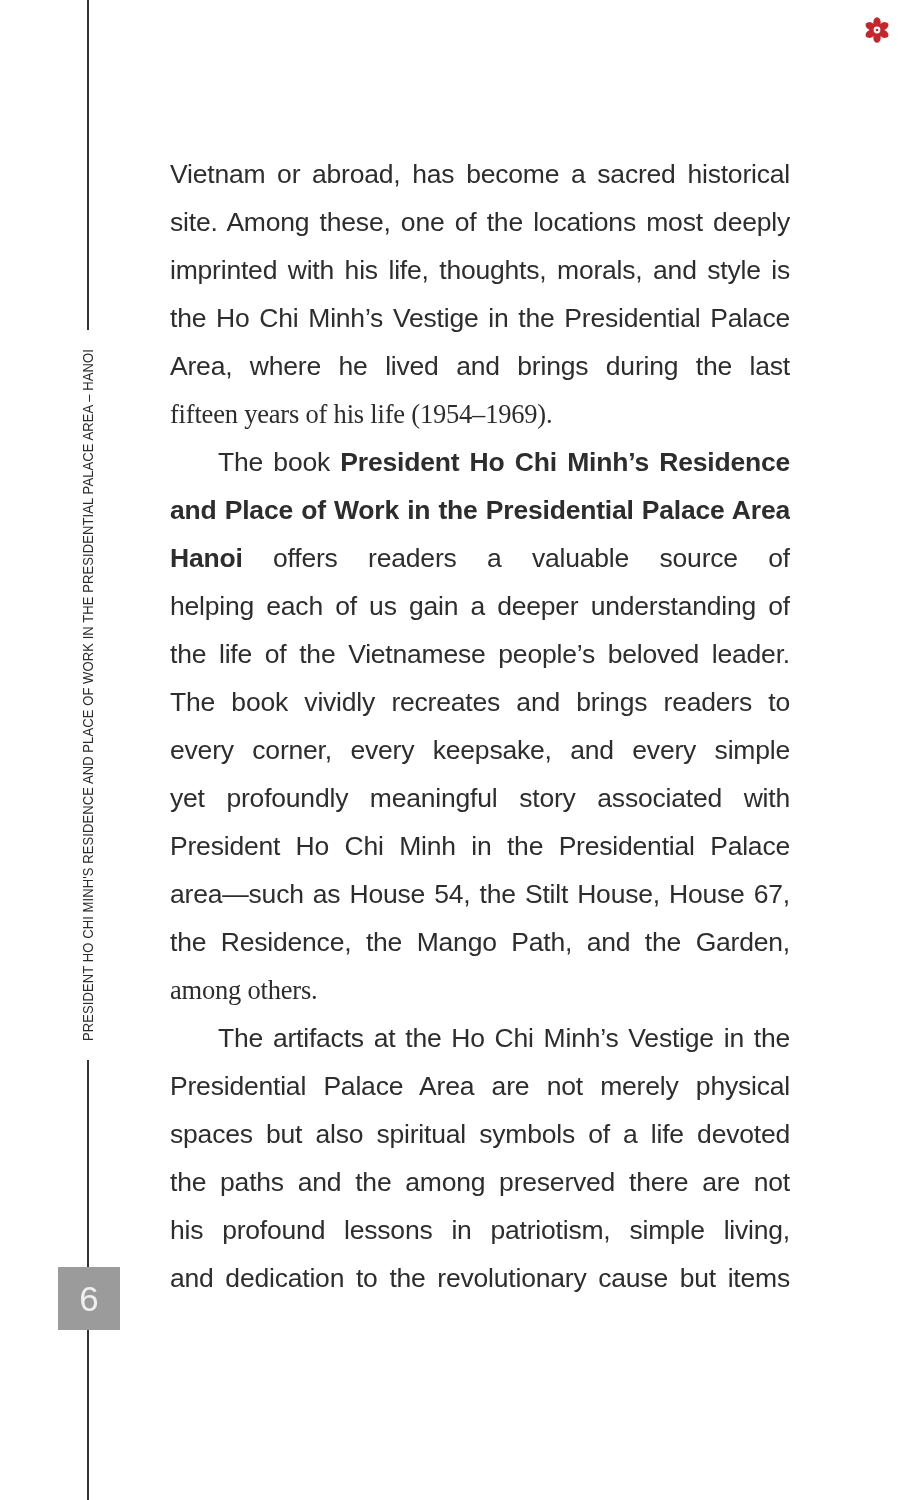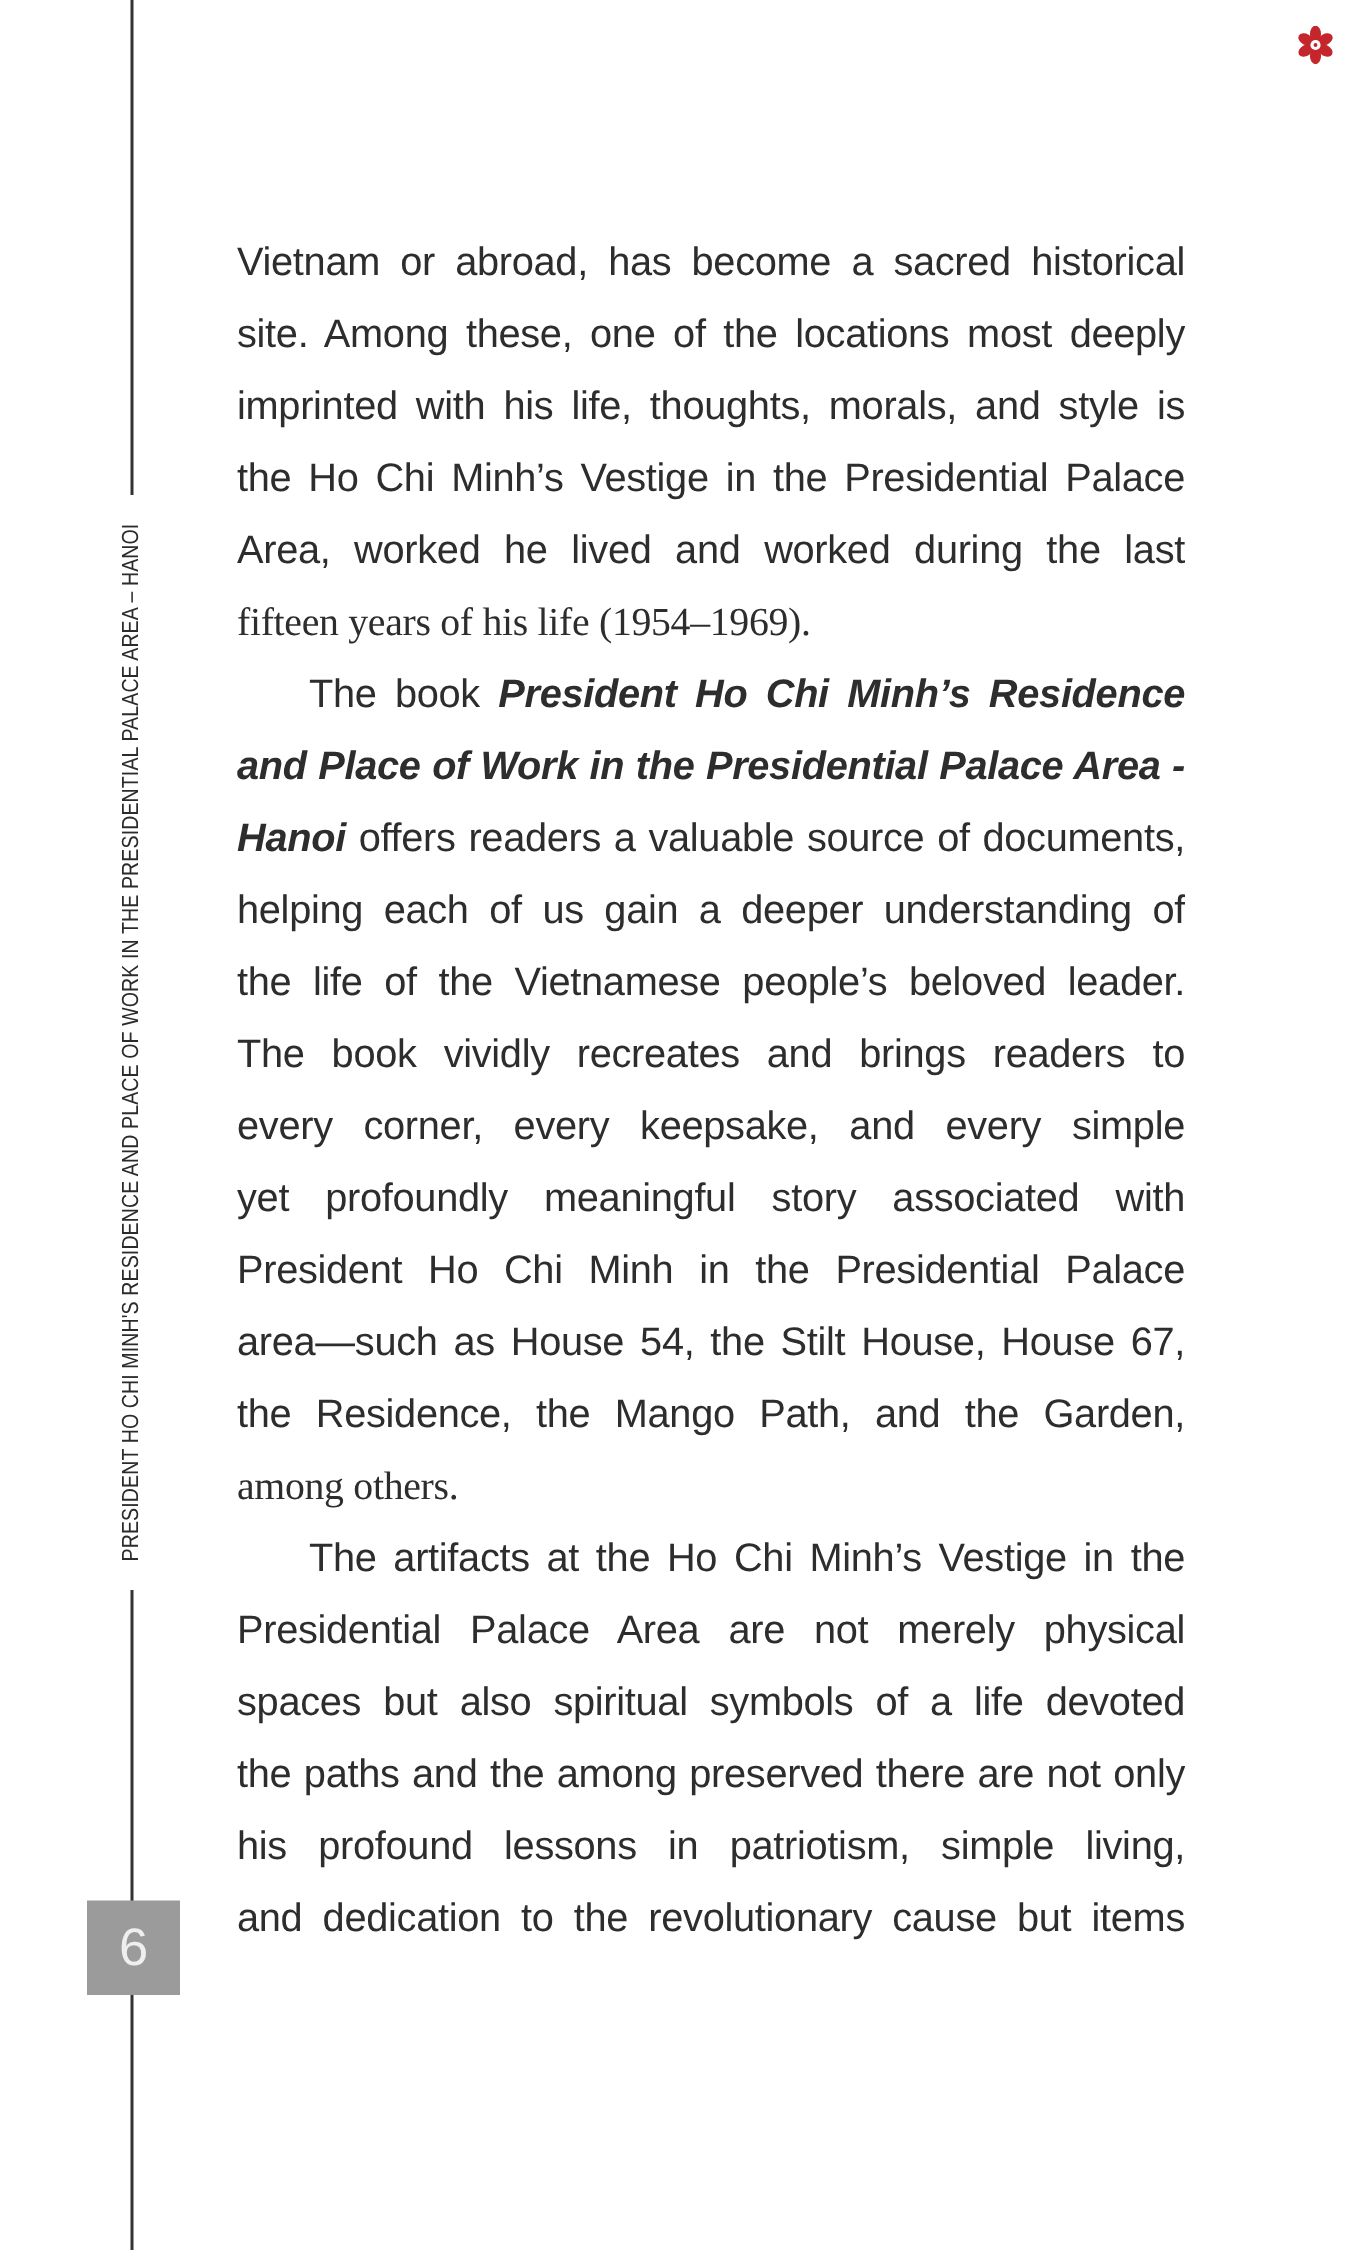--- a/index.html
+++ b/index.html
@@ -60,24 +60,25 @@
     font-size: 26.5px;
     letter-spacing: -0.2px;
   }
   .tl {
     height: 48px;
     line-height: 48px;
     text-align: justify;
     text-align-last: justify;
     overflow: hidden;
     white-space: normal;
+    margin-left: 12px;
   }
   .tl.e { text-align-last: left; font-family: Liberation Serif, serif; }
   .tl.ind { text-indent: 48px; }
-  .bi { font-weight: bold; font-style: italic; }
+  .bi { font-weight: bold; }
 </style>
 </head>
 <body>
 
 <div class="page">
 
   <div class="rule top"></div>
   <div class="rule bottom"></div>
 
   <div class="side-title">PRESIDENT HO CHI MINH'S RESIDENCE AND PLACE OF WORK IN THE PRESIDENTIAL PALACE AREA – HANOI</div>
@@ -97,21 +98,21 @@
     </g>
     <circle cx="13" cy="13" r="3.4" fill="#ffffff"></circle>
     <circle cx="13" cy="13" r="1.3" fill="#c4262b"></circle>
   </svg>
 
   <div class="body-text">
       <div class="tl"><span>Vietnam or abroad, has become a sacred historical</span></div>
       <div class="tl"><span>site. Among these, one of the locations most deeply</span></div>
       <div class="tl"><span>imprinted with his life, thoughts, morals, and style is</span></div>
       <div class="tl"><span>the Ho Chi Minh’s Vestige in the Presidential Palace</span></div>
-      <div class="tl"><span>Area, worked he lived and worked during the last</span></div>
+      <div class="tl"><span>Area, where he lived and brings during the last</span></div>
       <div class="tl e"><span>fifteen years of his life (1954–1969).</span></div>
       <div class="tl ind"><span>The book </span><span class="bi">President Ho Chi Minh’s Residence</span></div>
       <div class="tl"><span class="bi">and Place of Work in the Presidential Palace Area -</span></div>
       <div class="tl"><span class="bi">Hanoi</span><span> offers readers a valuable source of documents,</span></div>
       <div class="tl"><span>helping each of us gain a deeper understanding of</span></div>
       <div class="tl"><span>the life of the Vietnamese people’s beloved leader.</span></div>
       <div class="tl"><span>The book vividly recreates and brings readers to</span></div>
       <div class="tl"><span>every corner, every keepsake, and every simple</span></div>
       <div class="tl"><span>yet profoundly meaningful story associated with</span></div>
       <div class="tl"><span>President Ho Chi Minh in the Presidential Palace</span></div>

